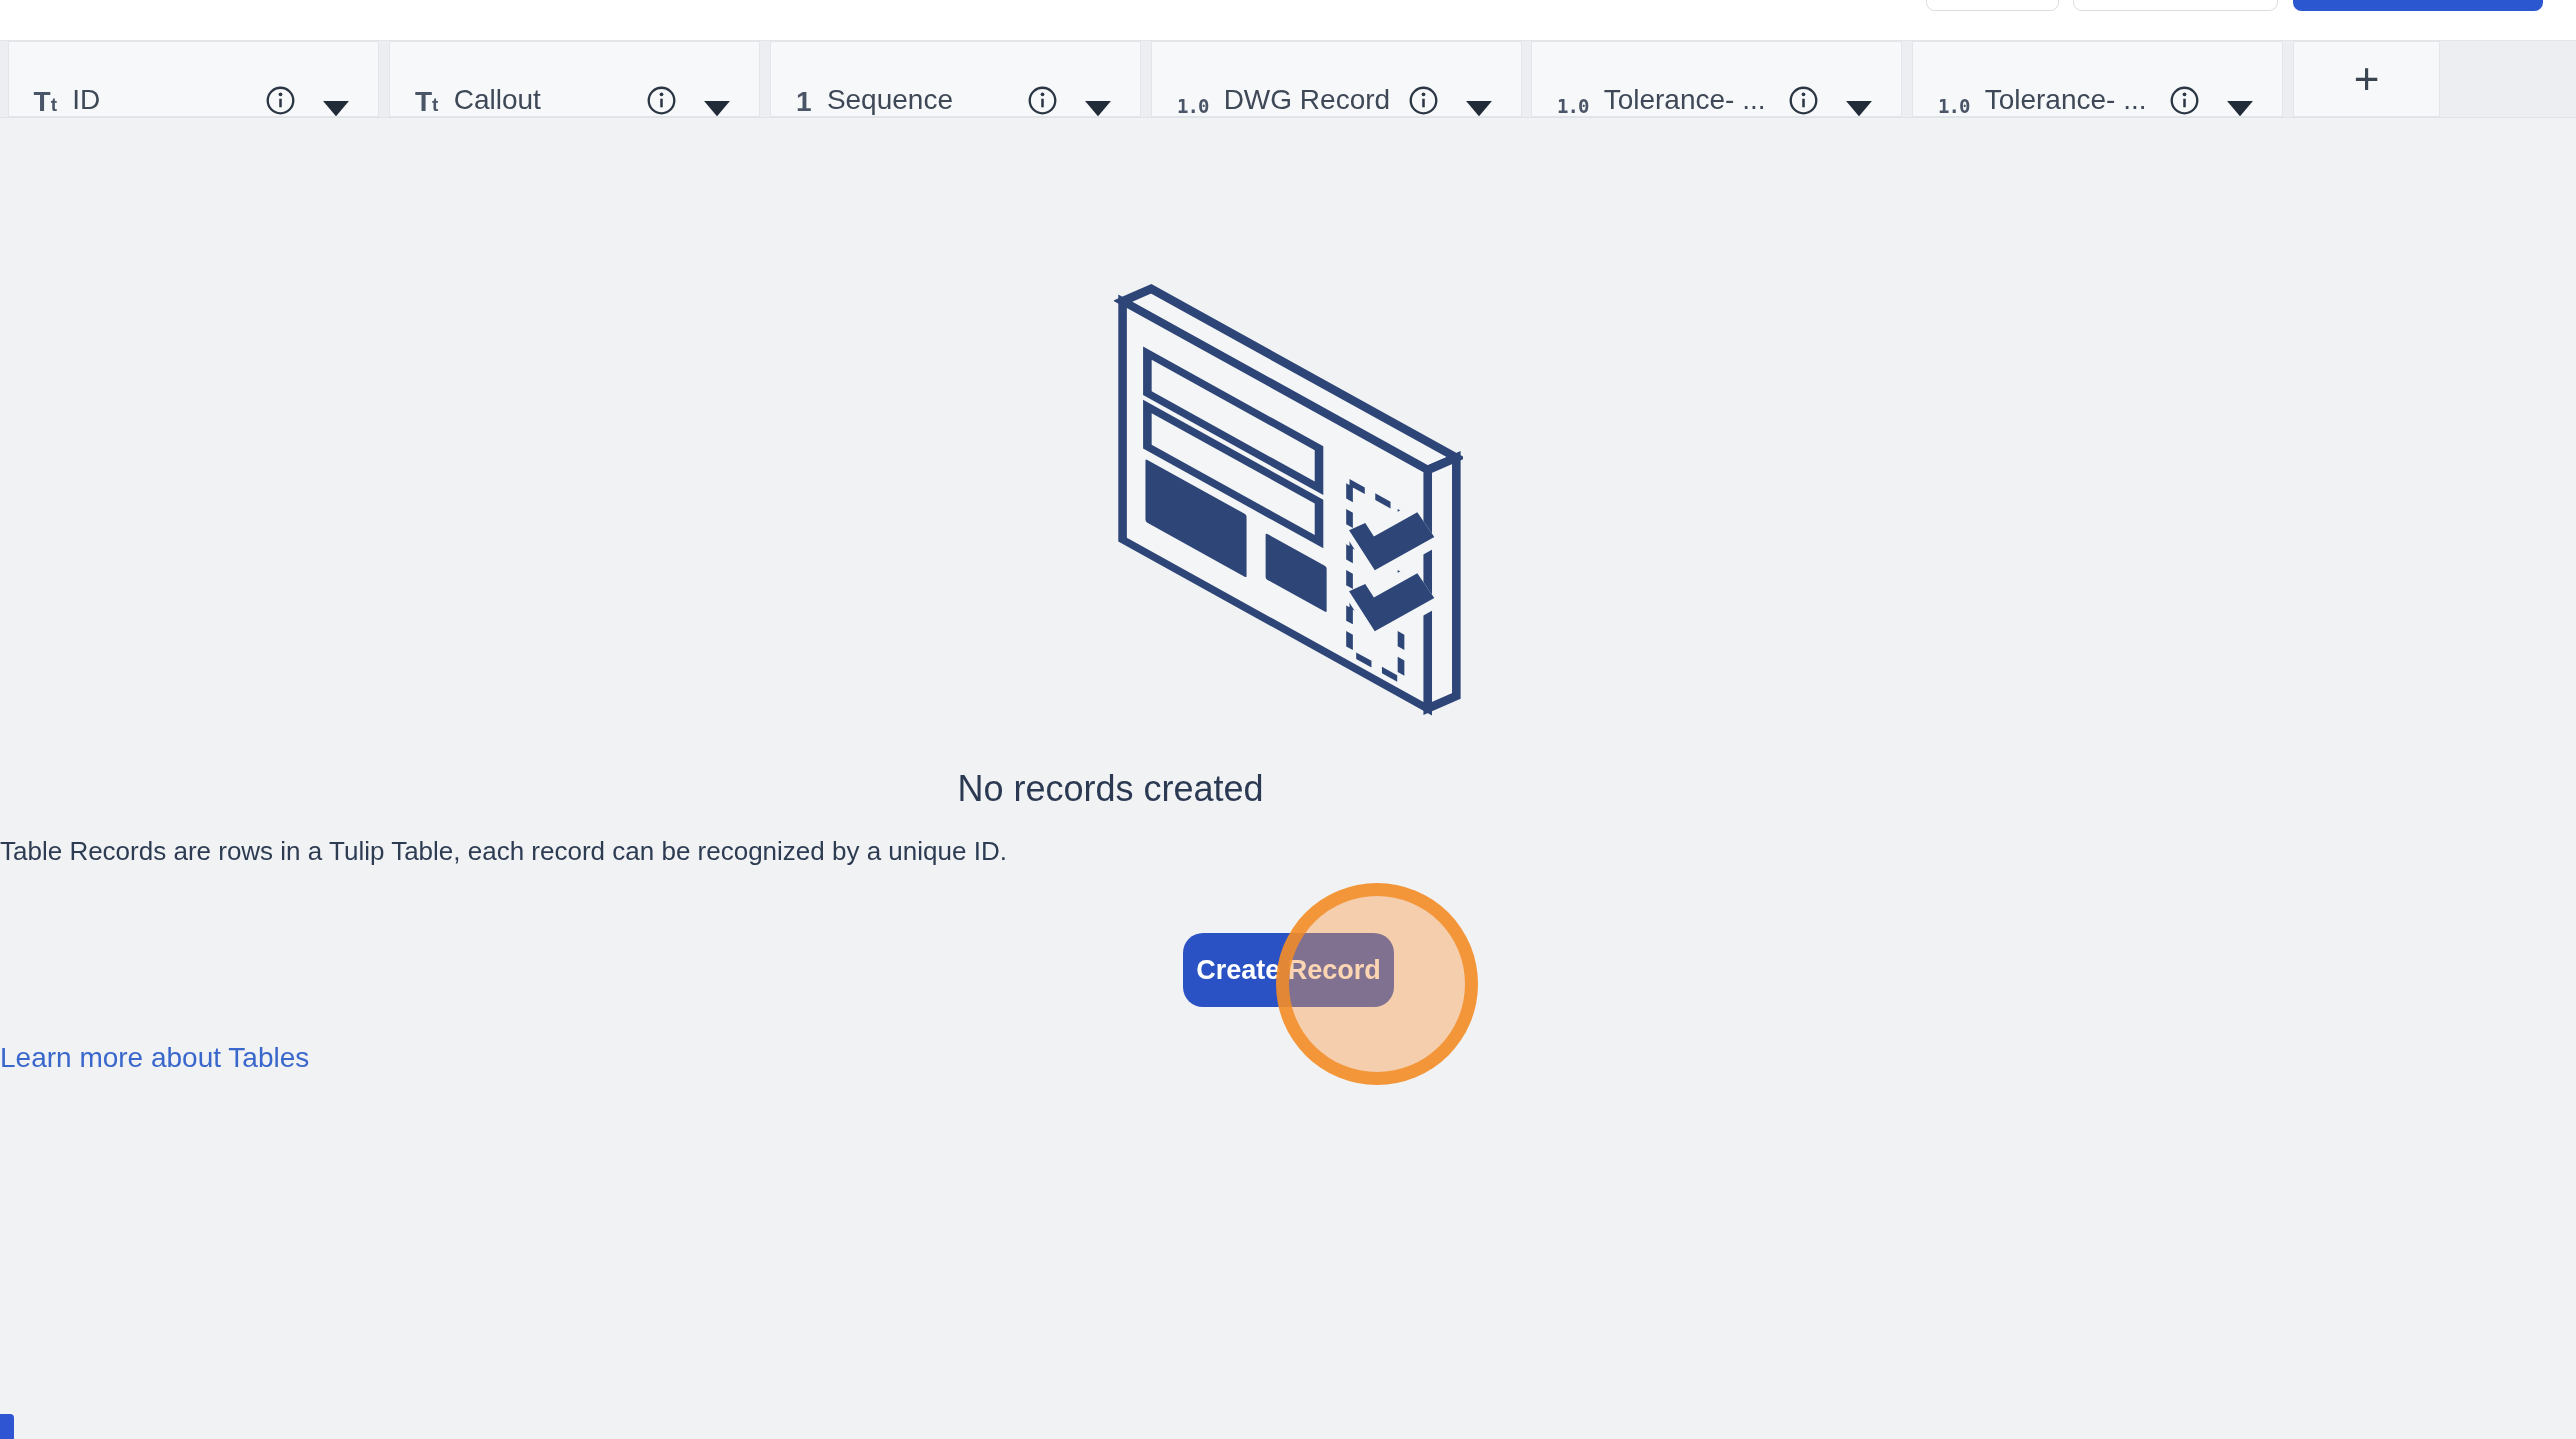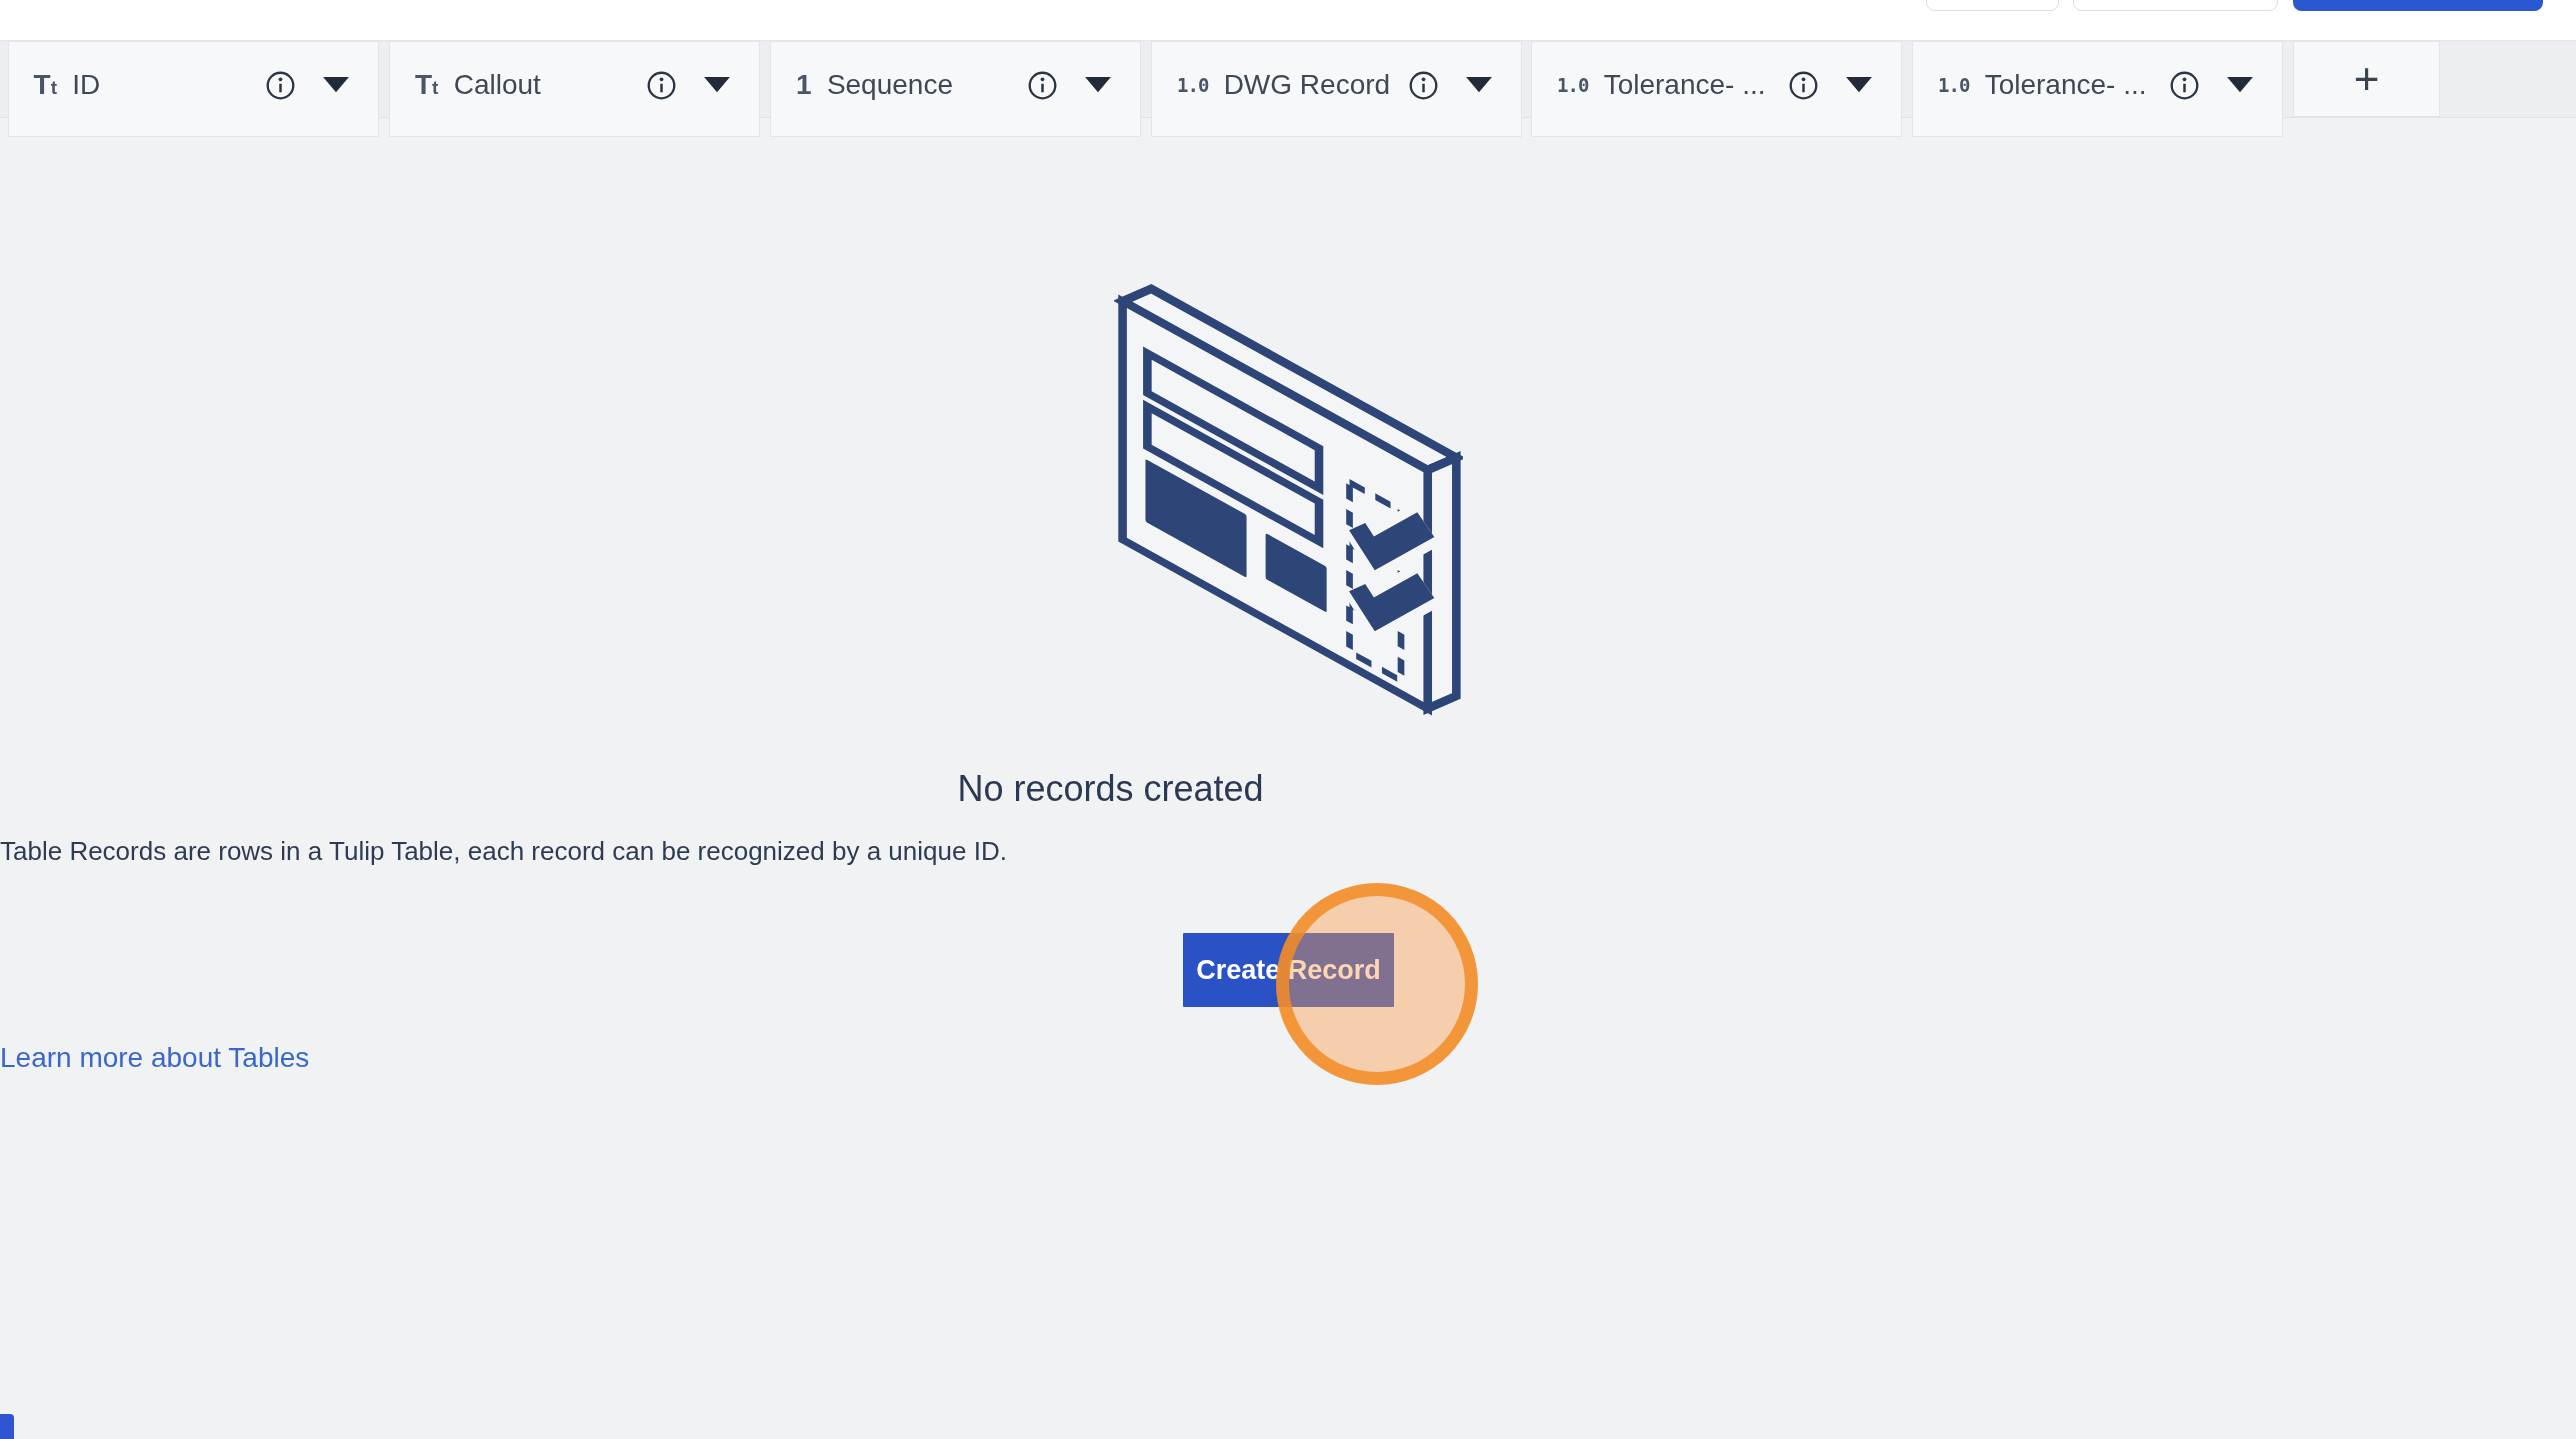--- a/index.html
+++ b/index.html
@@ -11,43 +11,43 @@
   .tb-btn{position:absolute;top:-27px;height:38px;border-radius:8.6px;box-sizing:border-box;}
   .tb-btn.outline{background:#ffffff;border:1.9px solid #d9dde2;}
   .tb-btn.primary{background:#2b57d1;border:none;}
   .tb-btn-1{left:1926px;width:133px;}
   .tb-btn-2{left:2073px;width:205px;}
   .tb-btn-3{left:2293px;width:250px;}
 
   
   .header-track{position:absolute;left:0;top:40px;width:2576px;height:76px;background:#eceef1;
     border-top:1px solid #e3e5e9;border-bottom:1px solid #dfe2e6;}
-  .hcell{position:absolute;top:0;height:96px;background:#f7f8fa;border:1px solid #e2e5e9;
-    box-sizing:border-box;display:flex;align-items:center;padding:0 29px 8px 25px;cursor:pointer;}
+  .hcell{position:absolute;top:0;height:76px;background:#f7f8fa;border:1px solid #e2e5e9;
+    box-sizing:border-box;display:flex;align-items:flex-end;padding:0 29px 0 25px;cursor:pointer;}
   .hcell .type-glyph{display:inline-block;font-weight:700;color:#4a5568;font-size:19px;line-height:1;
     margin-right:15.3px;white-space:nowrap;}
   .hcell .type-glyph::first-letter{font-size:28px;}
   .hcell .type-glyph[data-type="decimal"]{font-family:"DejaVu Sans Mono","Liberation Mono",monospace;
     font-size:19px;letter-spacing:-1px;font-weight:700;}
   .hcell .type-glyph[data-type="decimal"]::first-letter{font-size:19px;}
   .hcell .col-label{font-size:28px;color:#3e4856;font-weight:400;white-space:nowrap;overflow:hidden;}
   .hcell .info-ic{margin-left:auto;flex:none;}
   .hcell .caret-ic{margin-left:27px;flex:none;}
   .add-cell{position:absolute;left:2293px;top:0;width:147px;height:76px;background:#f7f8fa;
     border:1px solid #e2e5e9;box-sizing:border-box;display:flex;align-items:center;justify-content:center;
     font-size:44px;font-weight:300;color:#3a4350;cursor:pointer;}
 
   
   .illustration{position:absolute;left:1114px;top:280px;}
   .es-title{position:absolute;left:0;top:768px;width:2221px;text-align:center;
     font-size:36px;font-weight:500;color:#2b3a52;}
   .es-desc{position:absolute;left:0;top:836px;width:2576px;text-align:left;
     font-size:26px;font-weight:400;color:#2d3c53;}
   .create-btn{position:absolute;left:1183px;top:933px;width:211px;height:74px;background:#2b52c4;
-    border:none;border-radius:1px;color:#ffffff;font-size:27px;font-weight:600;
+    border:none;border-radius:20px;color:#ffffff;font-size:27px;font-weight:600;
     font-family:"Liberation Sans","DejaVu Sans",sans-serif;display:flex;align-items:center;
     justify-content:center;cursor:pointer;z-index:2;}
   .learn-link{position:absolute;left:0;top:1042px;width:2576px;
     font-size:28px;color:#3a67cb;text-decoration:none;z-index:1;display:block;}
 
   
   .highlight-circle{position:absolute;left:1276px;top:883px;width:202px;height:202px;border-radius:50%;
     box-sizing:border-box;border:13.4px solid rgba(243,139,38,0.85);background:rgba(249,157,74,0.42);
     z-index:5;pointer-events:none;}
 

